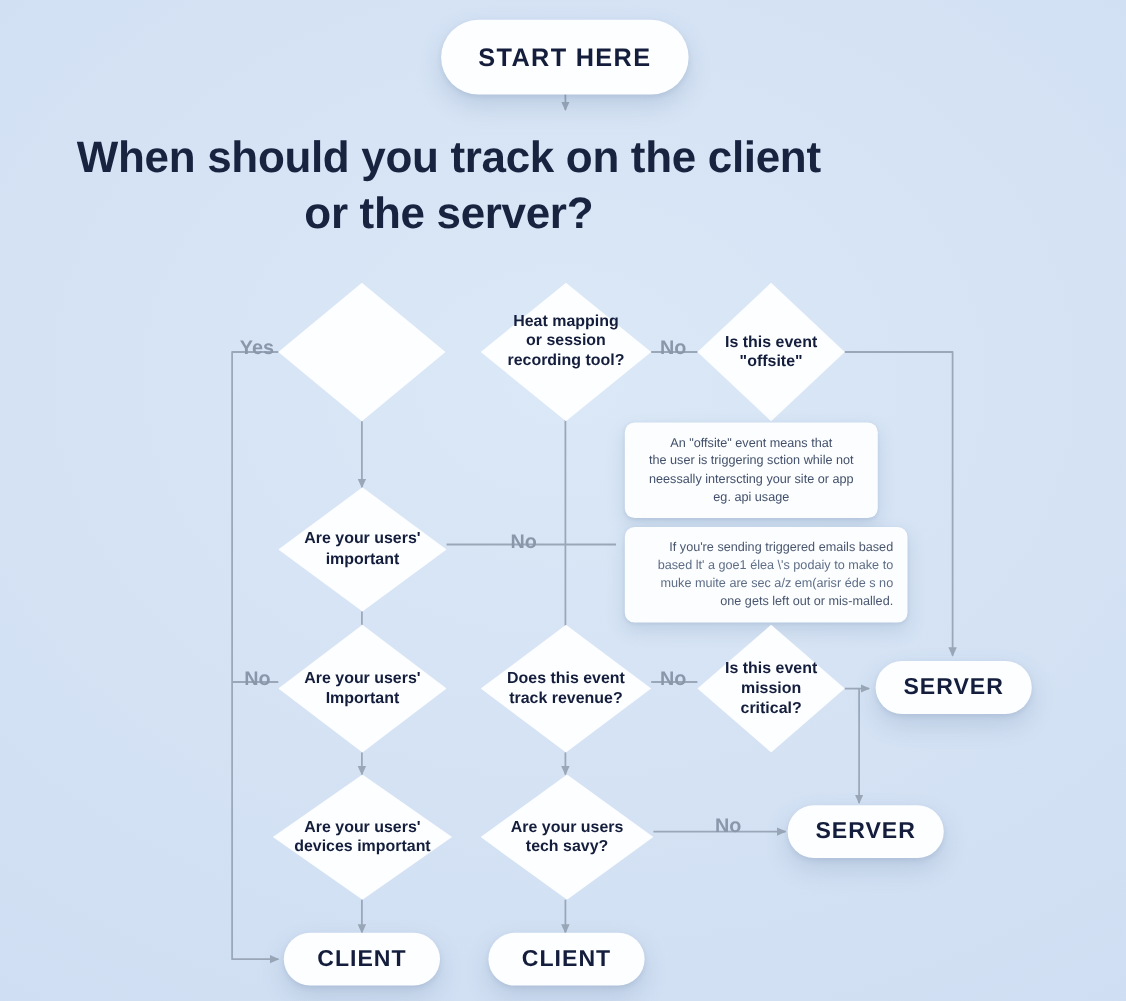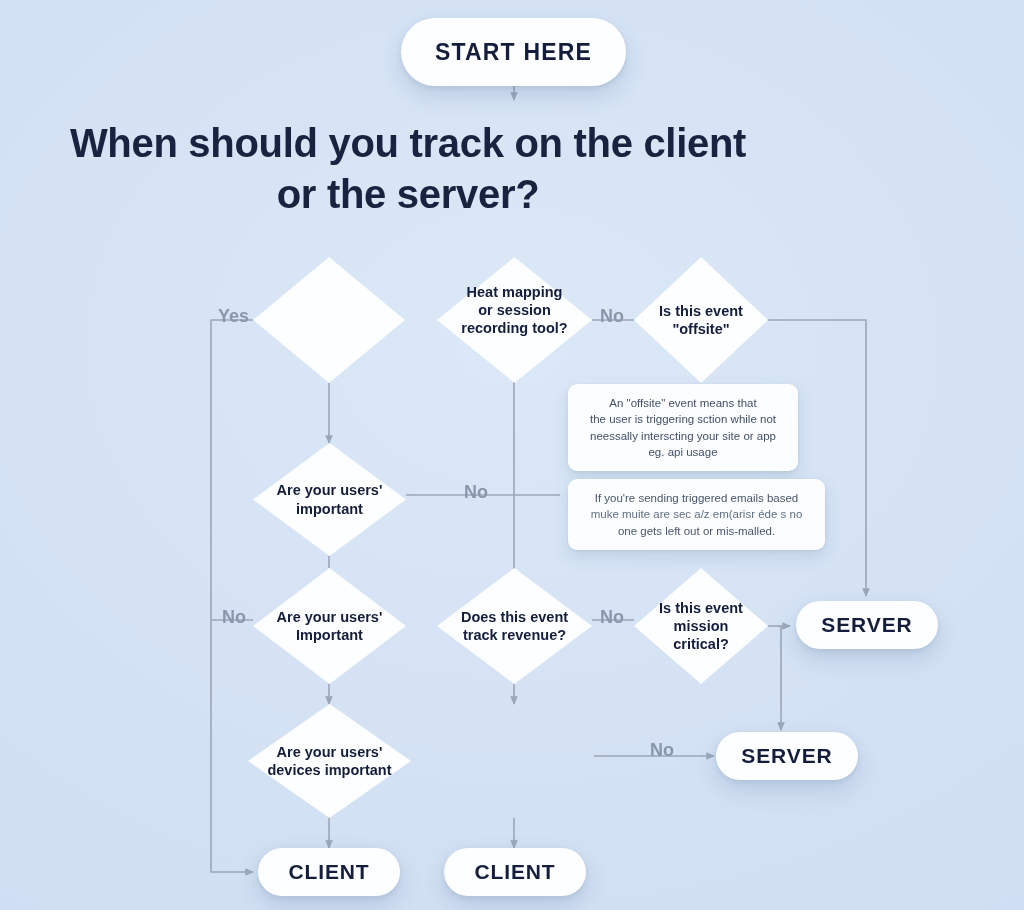--- a/index.html
+++ b/index.html
@@ -62,21 +62,21 @@
     position: absolute;
     background: #fbfdff;
     border-radius: 9px;
     color: #43506a;
     font-size: 11.5px;
     line-height: 1.42;
     text-align: center;
     padding: 11px 13px;
     box-shadow: 0 7px 16px rgba(80,110,150,0.17), 0 1px 3px rgba(80,110,150,0.12);
   }
-  .note.garbled { text-align: center; color: #4a566e; }
+  .note.garbled { text-align: right; color: #4a566e; }
   .note .gx { color: #5f6e86; }
 
   
   .elabel {
     position: absolute;
     color: #8a97ab;
     font-size: 18px;
     font-weight: bold;
     white-space: nowrap;
   }
@@ -167,20 +167,21 @@
 
   <div class="note" style="left:568px; top:384px; width:230px;">
     <div>An "offsite" event means that</div>
     <div>the user is triggering sction while not</div>
     <div>neessally interscting your site or app</div>
     <div>eg. api usage</div>
   </div>
 
   <div class="note garbled" style="left:568px; top:479px; width:257px;">
     <div>If you're sending triggered emails based</div>
+    <div class="gx">based lt' a goe1 élea \'s podaiy to make to</div>
     <div class="gx">muke muite are sec a/z em(arisr éde s no</div>
     <div>one gets left out or mis-malled.</div>
   </div>
 
   <div class="diamond" style="left:253px; top:443px; width:153px; height:113px;">
     <span class="shape"></span>
     <span class="dlabel">Are your users'<br>important</span>
   </div>
 
   <div class="diamond" style="left:253px; top:568px; width:153px; height:116px;">
@@ -196,20 +197,24 @@
   <div class="diamond" style="left:634px; top:568px; width:134px; height:116px;">
     <span class="shape"></span>
     <span class="dlabel">Is this event<br>mission critical?</span>
   </div>
 
   <div class="diamond" style="left:248px; top:704px; width:163px; height:114px;">
     <span class="shape"></span>
     <span class="dlabel">Are your users'<br>devices important</span>
   </div>
 
+  <div class="diamond" style="left:437px; top:704px; width:157px; height:114px;">
+    <span class="shape"></span>
+    <span class="dlabel">Are your users<br>tech savy?</span>
+  </div>
 
   <div class="pill term" style="left:796px; top:601px; width:142px; height:48px;">
     <span>SERVER</span>
   </div>
 
   <div class="pill term" style="left:716px; top:732px; width:142px; height:48px;">
     <span>SERVER</span>
   </div>
 
   <div class="pill term" style="left:258px; top:848px; width:142px; height:48px;">

